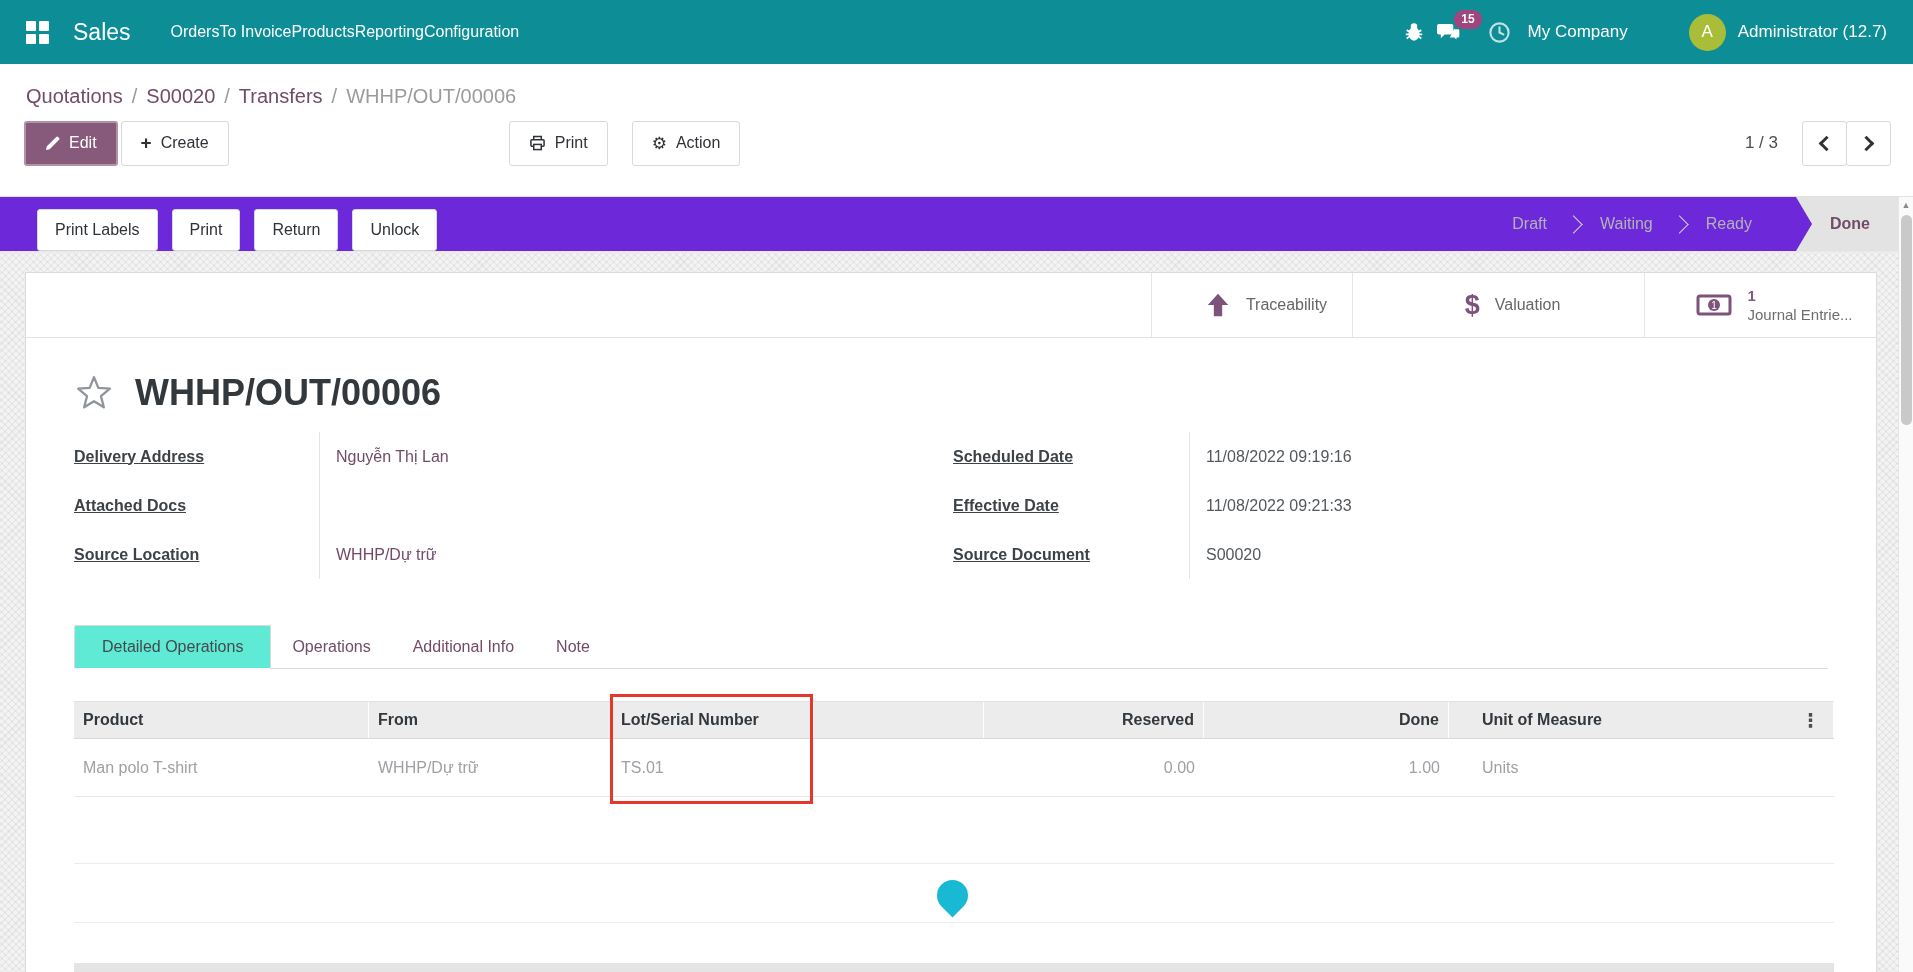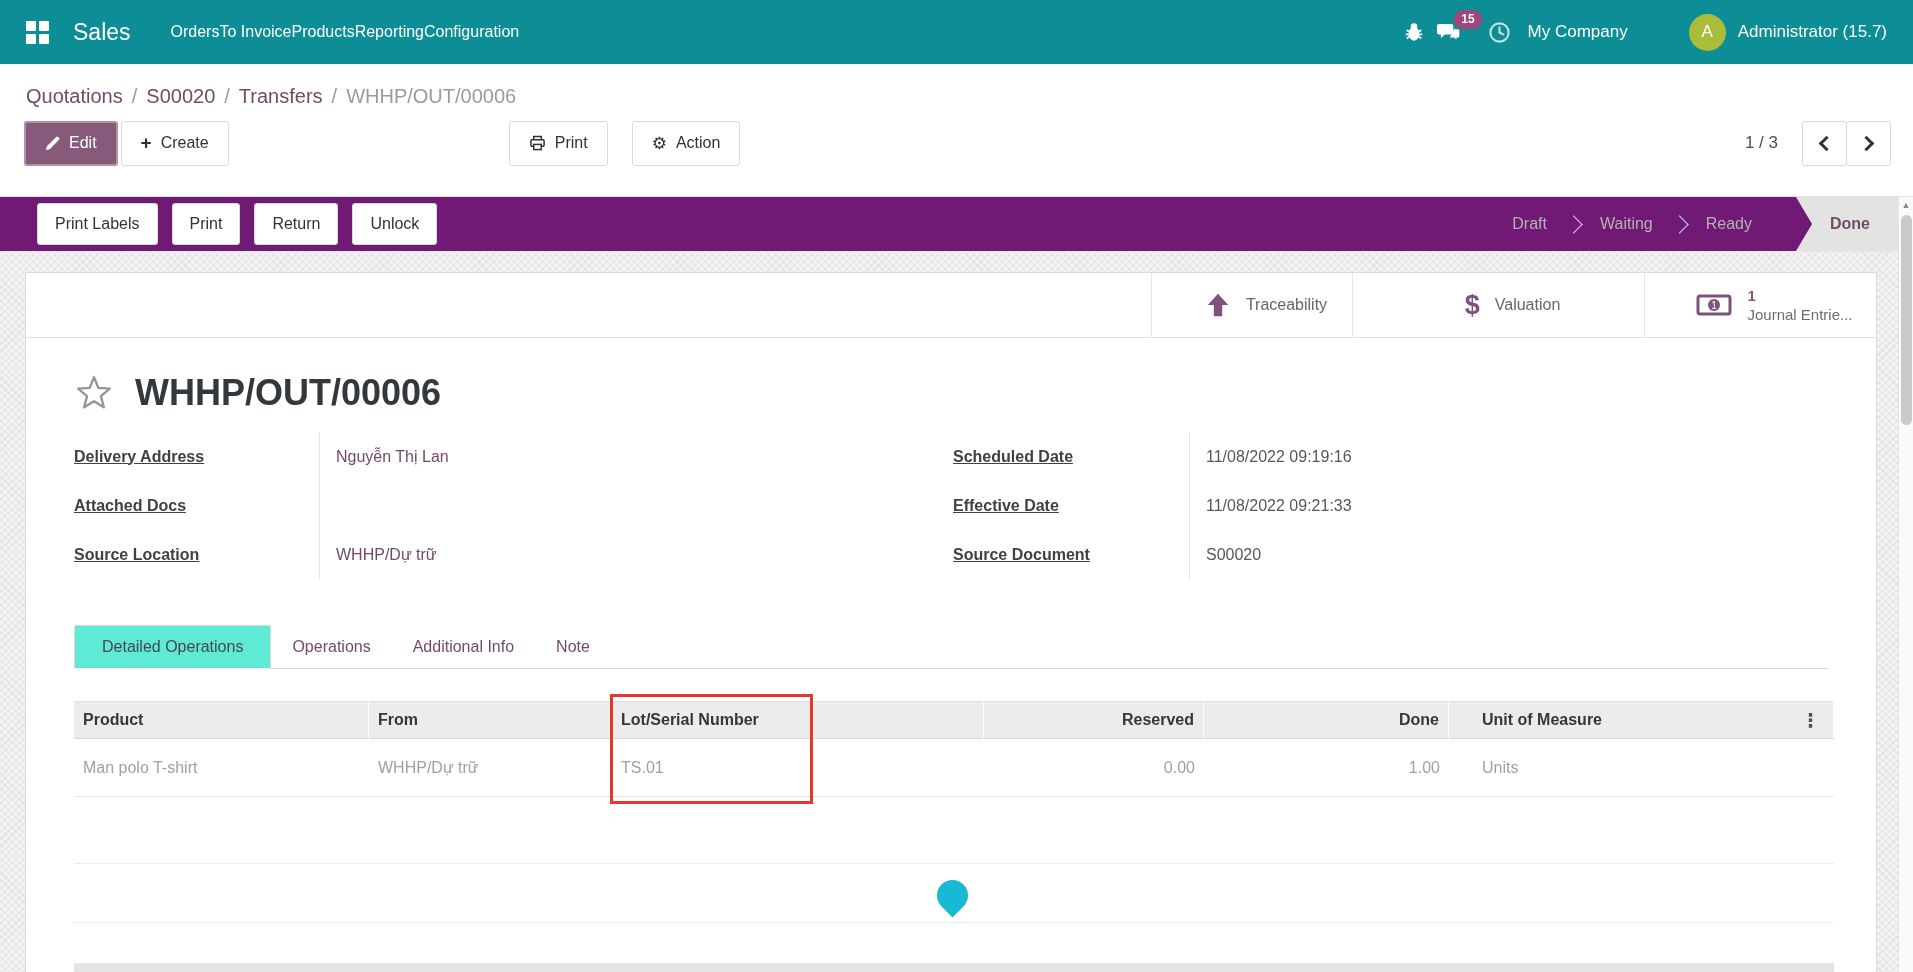--- a/index.html
+++ b/index.html
@@ -43,21 +43,21 @@
   .btn-action{margin-left:24px;}
   .pager{margin-left:auto;display:flex;align-items:center;}
   .pager-count{font-size:17px;color:#4a4f54;margin-right:24px;}
   .pager-btn{width:45px;height:45px;border:1px solid #d9d9d9;background:#fff;border-radius:3px;
     display:flex;align-items:center;justify-content:center;cursor:pointer;}
   .pager-btn + .pager-btn{margin-left:-1px;}
   .chev{width:11px;height:11px;border-top:3px solid #2f3338;border-right:3px solid #2f3338;display:inline-block;}
   .chev-left{transform:rotate(-135deg);margin-left:4px;}
   .chev-right{transform:rotate(45deg);margin-right:4px;}
   
-  .status-row{height:55px;background:#701a75;display:flex;align-items:center;
+  .status-row{height:55px;background:#6d28d9;display:flex;align-items:flex-end;
     padding-left:37px;border-bottom:1px solid #e8e8e8;position:relative;}
   .status-row .btn{height:42px;padding:0 17px;}
   .status-row .btn + .btn{margin-left:14px;}
   .steps{margin-left:auto;display:flex;align-items:center;height:100%;margin-right:15px;}
   .step{color:#b3b3b3;font-size:16px;padding:0 24px;cursor:pointer;}
   .step-sep{width:13px;height:13px;border-top:1px solid #d2d2d2;border-right:1px solid #d2d2d2;
     transform:rotate(45deg);margin:0 -4px;}
   .step-done{height:100%;background:#e3e3e3;display:flex;align-items:center;
     padding:0 28px 0 34px;margin-left:20px;color:var(--link-purple);font-weight:700;font-size:16px;
     clip-path:polygon(0 0,100% 0,100% 100%,0 100%,16px 50%);cursor:pointer;}
@@ -149,21 +149,21 @@
     </div>
     <div class="nav-icon">
       <svg width="23" height="23" viewBox="0 0 24 24" fill="none" stroke="rgba(255,255,255,.75)" stroke-width="2.2">
         <circle cx="12" cy="12" r="9.5"></circle>
         <path d="M12 6.5 V12 L16 14" stroke-linecap="round"></path>
       </svg>
     </div>
     <div class="company">My Company</div>
     <div class="user-area">
       <div class="avatar">A</div>
-      <div class="user-name">Administrator (15.7)</div>
+      <div class="user-name">Administrator (12.7)</div>
     </div>
   </div>
 </div>
 
 <div class="control-panel">
   <div class="breadcrumb">
     <a>Quotations</a><span class="bc-sep">/</span><a>S00020</a><span class="bc-sep">/</span><a>Transfers</a><span class="bc-sep">/</span><span>WHHP/OUT/00006</span>
   </div>
   <div class="btn-row">
     <button class="btn btn-primary">

